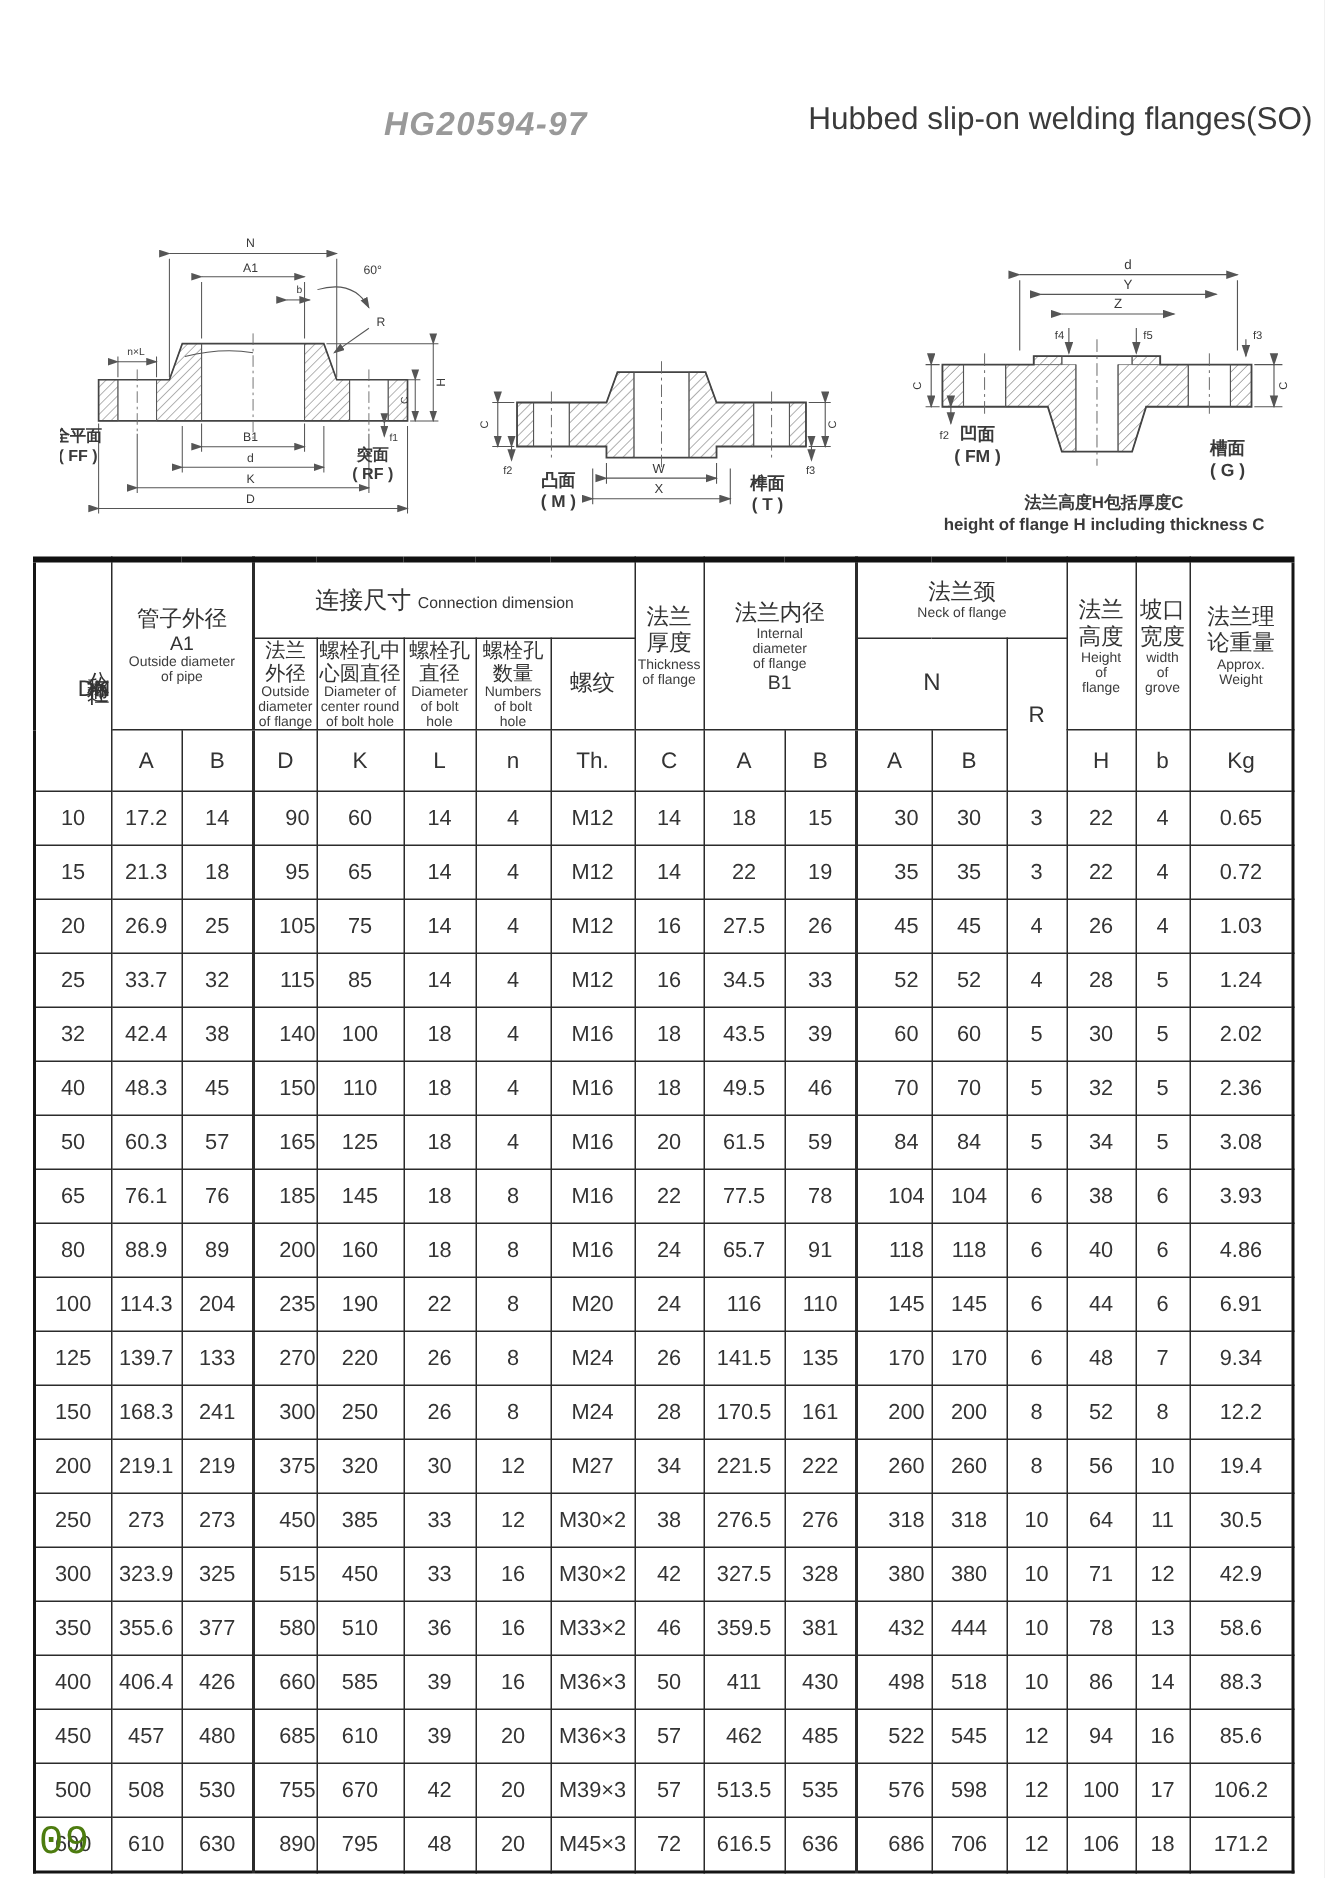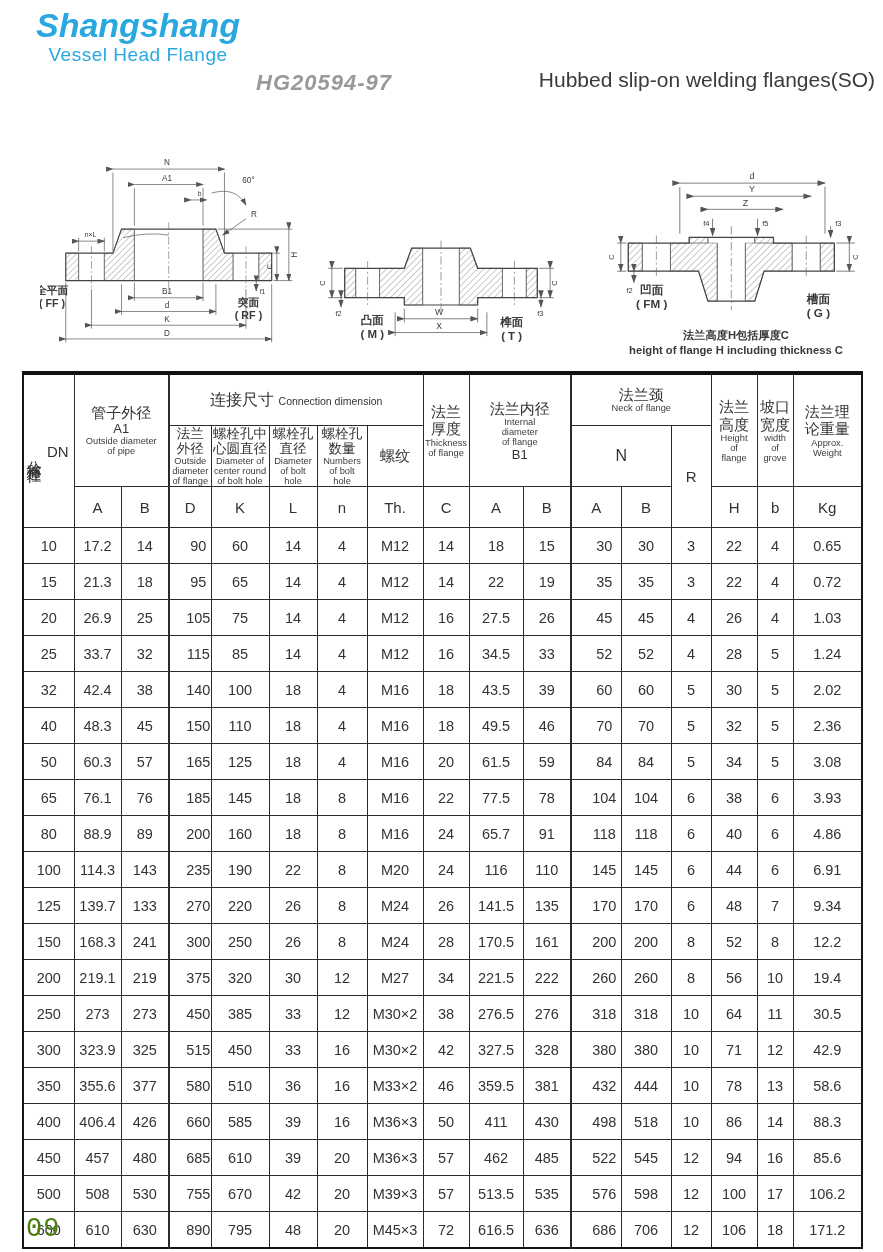--- a/index.html
+++ b/index.html
@@ -30,36 +30,32 @@
   .ftable th,.ftable td{border:1px solid #2b2b2b;text-align:center;vertical-align:middle;padding:0;font-weight:400;}
   .ftable{border:2px solid #151515;border-top:4px solid #111;}
   .hr1 th{height:50px;}
   .hr2 th{height:46px;}
   .hr3 th{height:40px;font-size:15px;}
   .cn{font-size:15px;white-space:pre-line;line-height:1.18;display:block;}
   .cns{font-size:13.5px;white-space:pre-line;line-height:1.12;display:block;}
   .en{font-size:9.3px;white-space:pre-line;line-height:1.05;display:block;color:#3c3c3c;margin-top:1px;}
   .subcode{font-size:13px;display:block;line-height:1.1;}
   .vert{writing-mode:vertical-rl;text-orientation:upright;letter-spacing:3px;font-size:15px;display:inline-block;}
-  .dncell div{display:flex;flex-direction:row;align-items:flex-end;gap:4px;}
+  .dncell div{display:flex;flex-direction:column;align-items:flex-end;gap:4px;}
   .dncode{font-size:15px;}
   tbody.tb td{height:35px;font-size:14.5px;color:#333;}
   tbody.tb td:nth-child(4),tbody.tb td:nth-child(12){border-left-width:2px;padding-left:16px;}
   .bl2{border-left-width:2px !important;}
   .pagenum{position:absolute;left:26px;top:1214px;font-size:27px;color:#4d7c0f;letter-spacing:1px;font-family:Liberation Mono, monospace;}
 </style>
 </head>
 <body>
 
 <div class="page">
 
-  <div class="logo">
-    <div class="l1" style="color:#29a8e0;">Shangshang</div>
-    <div class="l2" style="color:#29a8e0;">Vessel Head Flange</div>
-  </div>
   <div class="standard">HG20594-97</div>
   <div class="subtitle-en">Hubbed slip-on welding flanges(SO)</div>
 
   <svg class="drw" style="left:40px;top:150px;" width="266" height="196" viewBox="0 0 310 228">
     <defs>
       <pattern id="h1" width="5" height="5" patternTransform="rotate(45)" patternUnits="userSpaceOnUse">
         <line x1="0" y1="0" x2="0" y2="5" stroke="#8a8a8a" stroke-width="1"></line>
       </pattern>
       <marker id="ar1" markerWidth="9" markerHeight="8" refX="8" refY="3" orient="auto" markerUnits="userSpaceOnUse">
         <path d="M0,0 L9,3 L0,6 z" fill="#555"></path>
@@ -501,21 +497,21 @@
             <td>118</td>
             <td>118</td>
             <td>6</td>
             <td>40</td>
             <td>6</td>
             <td>4.86</td>
           </tr>
           <tr>
             <td>100</td>
             <td>114.3</td>
-            <td>143</td>
+            <td>204</td>
             <td>235</td>
             <td>190</td>
             <td>22</td>
             <td>8</td>
             <td>M20</td>
             <td>24</td>
             <td>116</td>
             <td>110</td>
             <td>145</td>
             <td>145</td>

